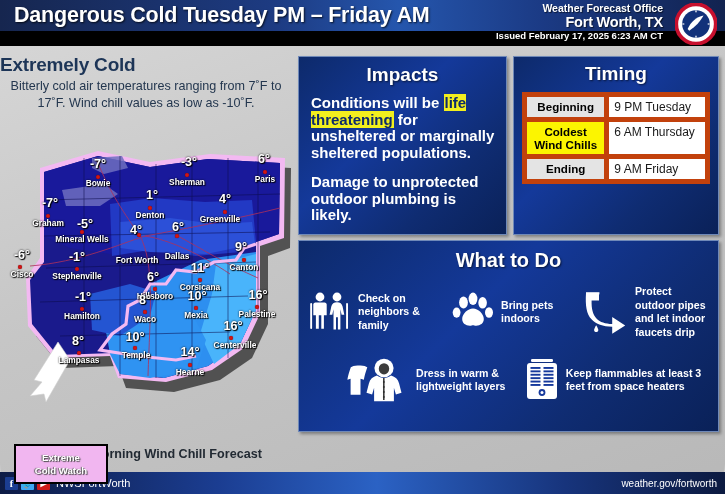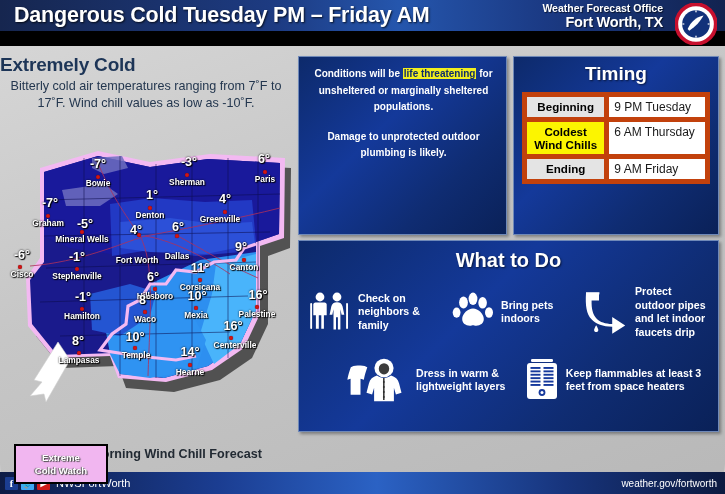--- a/index.html
+++ b/index.html
@@ -94,22 +94,22 @@
     box-shadow: 2px 2px 3px rgba(0,0,0,.35);
   }
   .card-title {
     text-align: center; color: #ffffff; font-weight: bold;
     text-shadow: 1px 1px 2px rgba(0,0,0,.6);
   }
 
   #impacts { left: 298px; top: 56px; width: 209px; height: 179px; }
   #impacts .card-title { font-size: 19px; margin-top: 7px; }
   .impacts-body {
-    margin: 9px 10px 0 12px; color: #ffffff; font-size: 10px;
-    font-weight: bold; line-height: 16.5px; text-align: center;
+    margin: 9px 10px 0 12px; color: #ffffff; font-size: 15px;
+    font-weight: bold; line-height: 16.5px;
   }
   .hl { background: #f2ef1e; color: #0d2a6b; padding: 0 1px; }
   .impacts-p2 { margin-top: 13px; }
 
   #timing { left: 513px; top: 56px; width: 206px; height: 179px; }
   #timing .card-title { font-size: 19px; margin-top: 6px; }
   .timing-table {
     margin: 7px 8px 0 8px; width: calc(100% - 16px);
     border-collapse: collapse; background: #ffffff;
     border: 1px solid #8aa0c6;
@@ -152,20 +152,21 @@
 </head>
 <body>
 
 <div id="stage">
 
   <div class="header">
     <div class="hdr-title">Dangerous Cold Tuesday PM – Friday AM</div>
     <div class="hdr-right">
       <div class="hdr-wfo">Weather Forecast Office</div>
       <div class="hdr-city">Fort Worth, TX</div>
+      <div class="hdr-issued">Issued February 17, 2025 6:23 AM CT</div>
     </div>
     <svg class="nws-logo" viewBox="0 0 100 100">
       <circle cx="50" cy="50" r="48" fill="#ffffff"></circle>
       <circle cx="50" cy="50" r="47" fill="none" stroke="#c8102e" stroke-width="9"></circle>
       <circle cx="50" cy="50" r="37" fill="#ffffff"></circle>
       <circle cx="50" cy="50" r="33" fill="#12317a"></circle>
       <path d="M30 62 C38 45 50 34 68 30 C60 44 50 56 34 66 Z" fill="#ffffff"></path>
       <path d="M50 14 L52 22 L48 22 Z M50 86 L52 78 L48 78 Z M14 50 L22 48 L22 52 Z M86 50 L78 48 L78 52 Z" fill="#ffffff"></path>
       <g fill="#ffffff" font-size="8" font-family="Liberation Sans, sans-serif">
         <text x="50" y="9" text-anchor="middle" font-size="7"></text>
@@ -300,20 +301,21 @@
     </div>
 
     <div class="legend-box">
       <span>Extreme</span>
       <span>Cold Watch</span>
     </div>
   </div>
   <div class="map-caption">Wednesday Morning Wind Chill Forecast</div>
 
   <div class="card" id="impacts">
+    <div class="card-title">Impacts</div>
     <div class="impacts-body">
       <p>
         <span>Conditions will be </span><span class="hl">life threatening</span><span> for unsheltered or marginally sheltered populations.</span>
       </p>
       <p class="impacts-p2">Damage to unprotected outdoor plumbing is likely.</p>
     </div>
   </div>
 
   <div class="card" id="timing">
     <div class="card-title">Timing</div>

